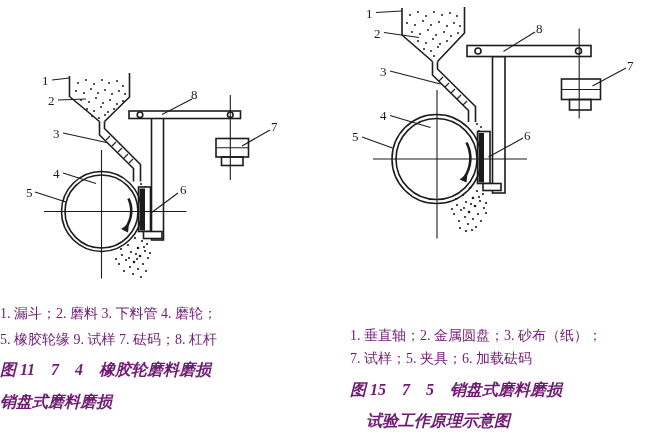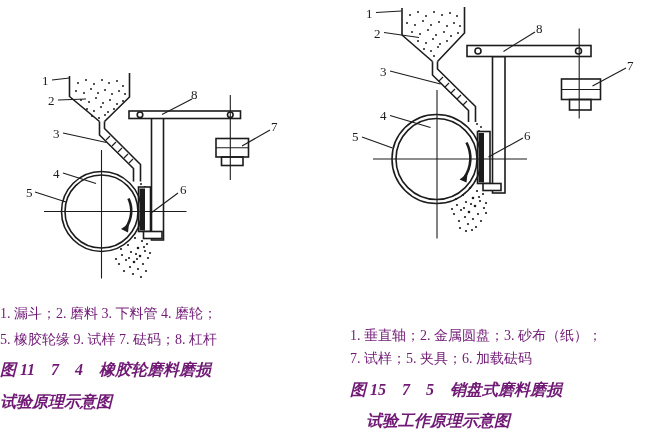--- a/index.html
+++ b/index.html
@@ -166,21 +166,21 @@
         <text x="26" y="197">5</text>
         <text x="180" y="194">6</text>
         <text x="271" y="131">7</text>
         <text x="191" y="99">8</text>
       </g>
     </svg>
 
     <div class="cap" style="left:0;top:306px;width:322px">1. 漏斗；2. 磨料 3. 下料管 4. 磨轮；</div>
     <div class="cap" style="left:0;top:332px;width:322px">5. 橡胶轮缘 9. 试样 7. 砝码；8. 杠杆</div>
     <div class="cap title" style="left:0;top:361px;width:322px">图 11　7　4　橡胶轮磨料磨损</div>
-    <div class="cap title" style="left:0;top:393px;width:322px">试验原理示意图</div>
+    <div class="cap title" style="left:0;top:393px;width:322px">销盘式磨料磨损</div>
   </div>
 
   <div>
     <svg style="left:350px;width:296px;height:300px" width="296" height="300" viewBox="350 0 296 300">
 
       <g>
         <path class="ink w16" d="M402,8 V35 L432.5,61.5"></path>
         <path class="ink w16" d="M464.5,7 V33 L437.5,61.5"></path>
       </g>
 

